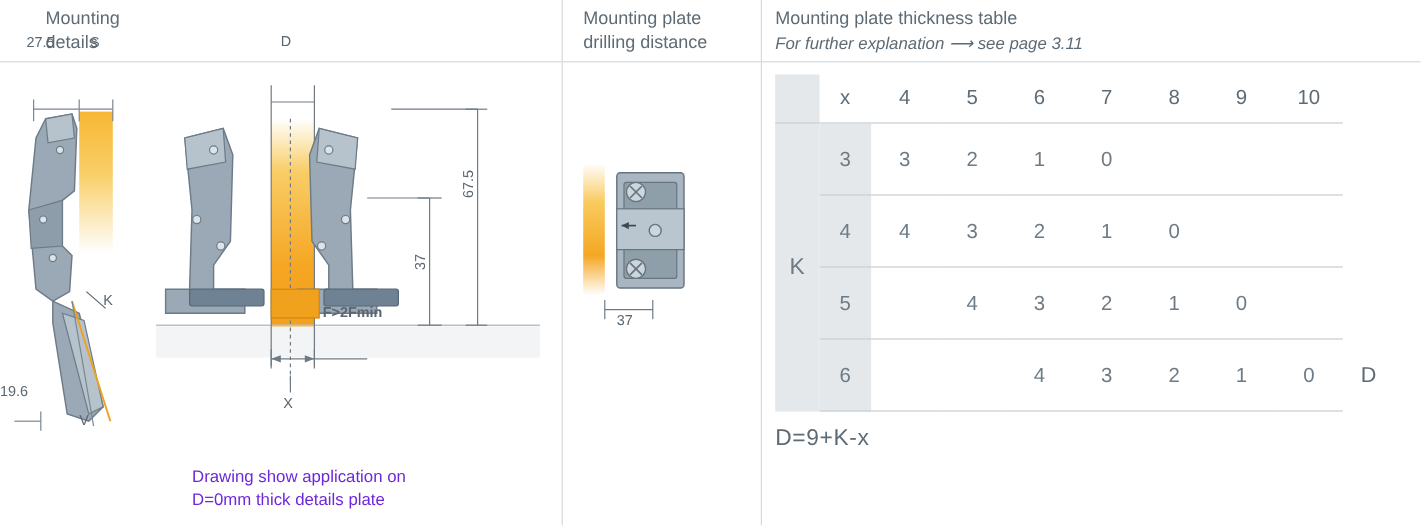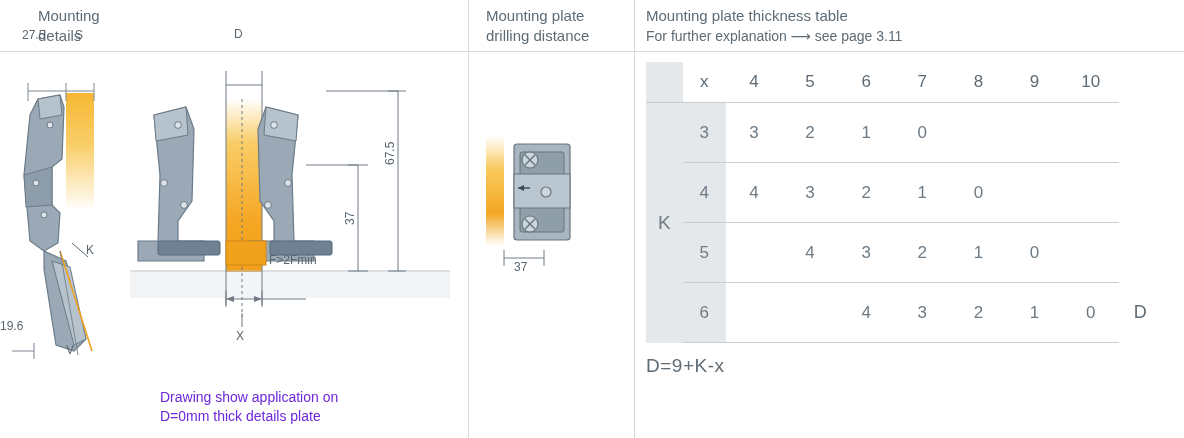--- a/index.html
+++ b/index.html
@@ -21,20 +21,21 @@
     color:#5e6b75;
     font-weight:400;
   }
   #head-mounting{left:38px;top:6px;}
   #head-drilling{left:486px;top:6px;}
   #head-table{left:646px;top:6px;}
   .sub-note{
     position:absolute;
     left:646px;top:28px;
     font-size:14px;
+    font-style:italic;
     color:#5e6b75;
     white-space:nowrap;
   }
 
   
   .vline{
     position:absolute;
     width:1px;background:#d5dadd;
   }
   #vline-1{left:468px;top:0;height:438px;}
@@ -224,21 +225,21 @@
       <line x1="132" y1="244" x2="176" y2="244" stroke="#6f7a84" stroke-width="1"></line>
       <polygon points="96,244 104,241 104,247" fill="#6f7a84"></polygon>
       <polygon points="132,244 124,241 124,247" fill="#6f7a84"></polygon>
       <line x1="96" y1="236" x2="96" y2="252" stroke="#6f7a84" stroke-width="1"></line>
       <line x1="132" y1="236" x2="132" y2="252" stroke="#6f7a84" stroke-width="1"></line>
       <line x1="112" y1="258" x2="112" y2="272" stroke="#6f7a84" stroke-width="1"></line>
     </svg>
     <div class="lbl" style="left:104px;top:-28px;">D</div>
     <div class="lbl" style="left:253px;top:110px;transform:rotate(-90deg);transform-origin:left top;">67.5</div>
     <div class="lbl" style="left:213px;top:170px;transform:rotate(-90deg);transform-origin:left top;">37</div>
-    <div class="lbl" style="left:139px;top:198px;">F&gt;2Fmin</div>
+    <div class="lbl" style="left:139px;top:198px;font-weight:bold;">F&gt;2Fmin</div>
     <div class="lbl" style="left:106px;top:274px;">X</div>
   </div>
 
   <div class="caption" id="caption-1">
     <div>Drawing show application on</div>
     <div>D=0mm thick details plate</div>
   </div>
 
   <div class="draw" style="left:480px;top:130px;width:140px;height:160px;">
     <svg width="140" height="160" viewBox="0 0 140 160" xmlns="http://www.w3.org/2000/svg">

